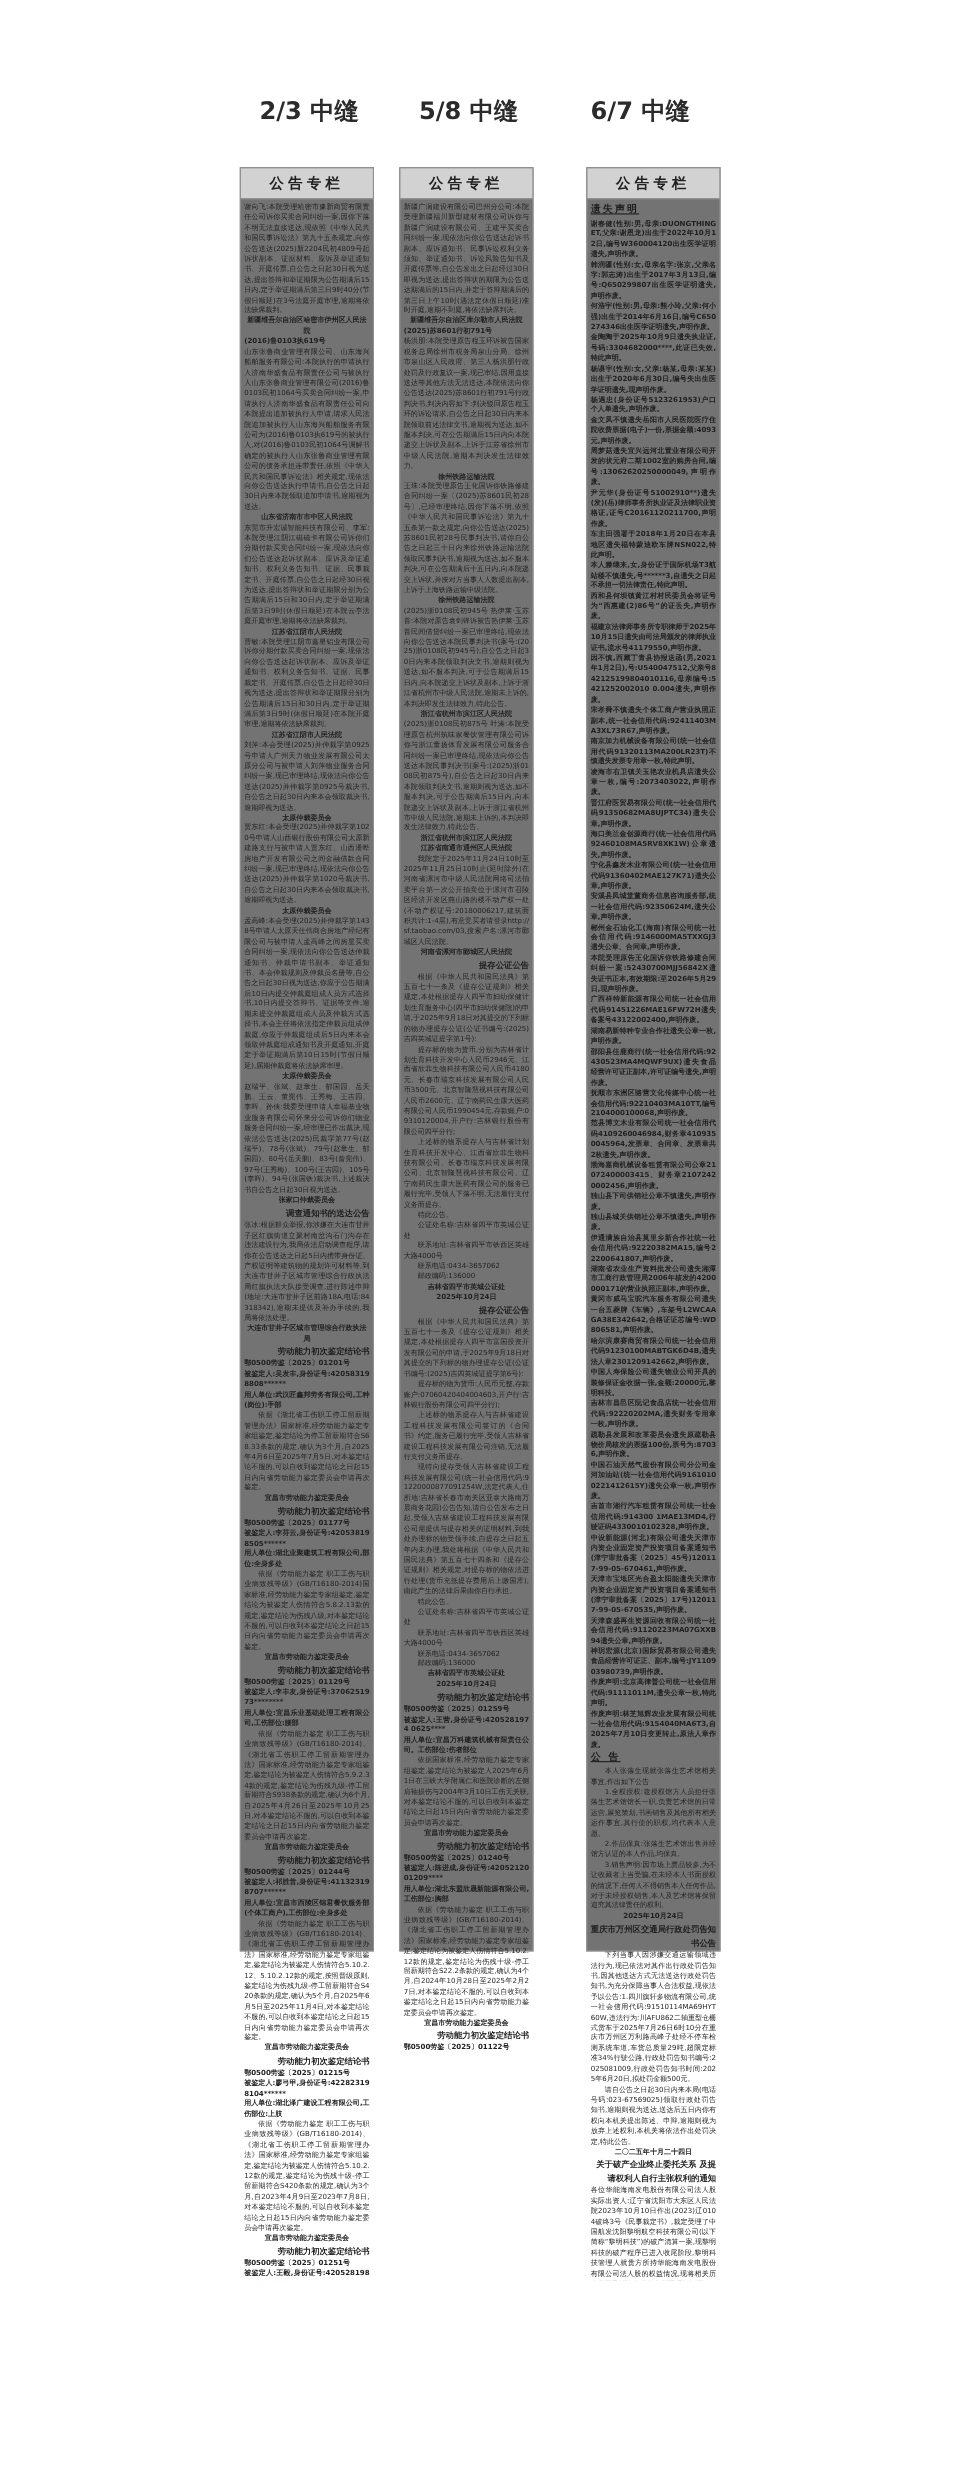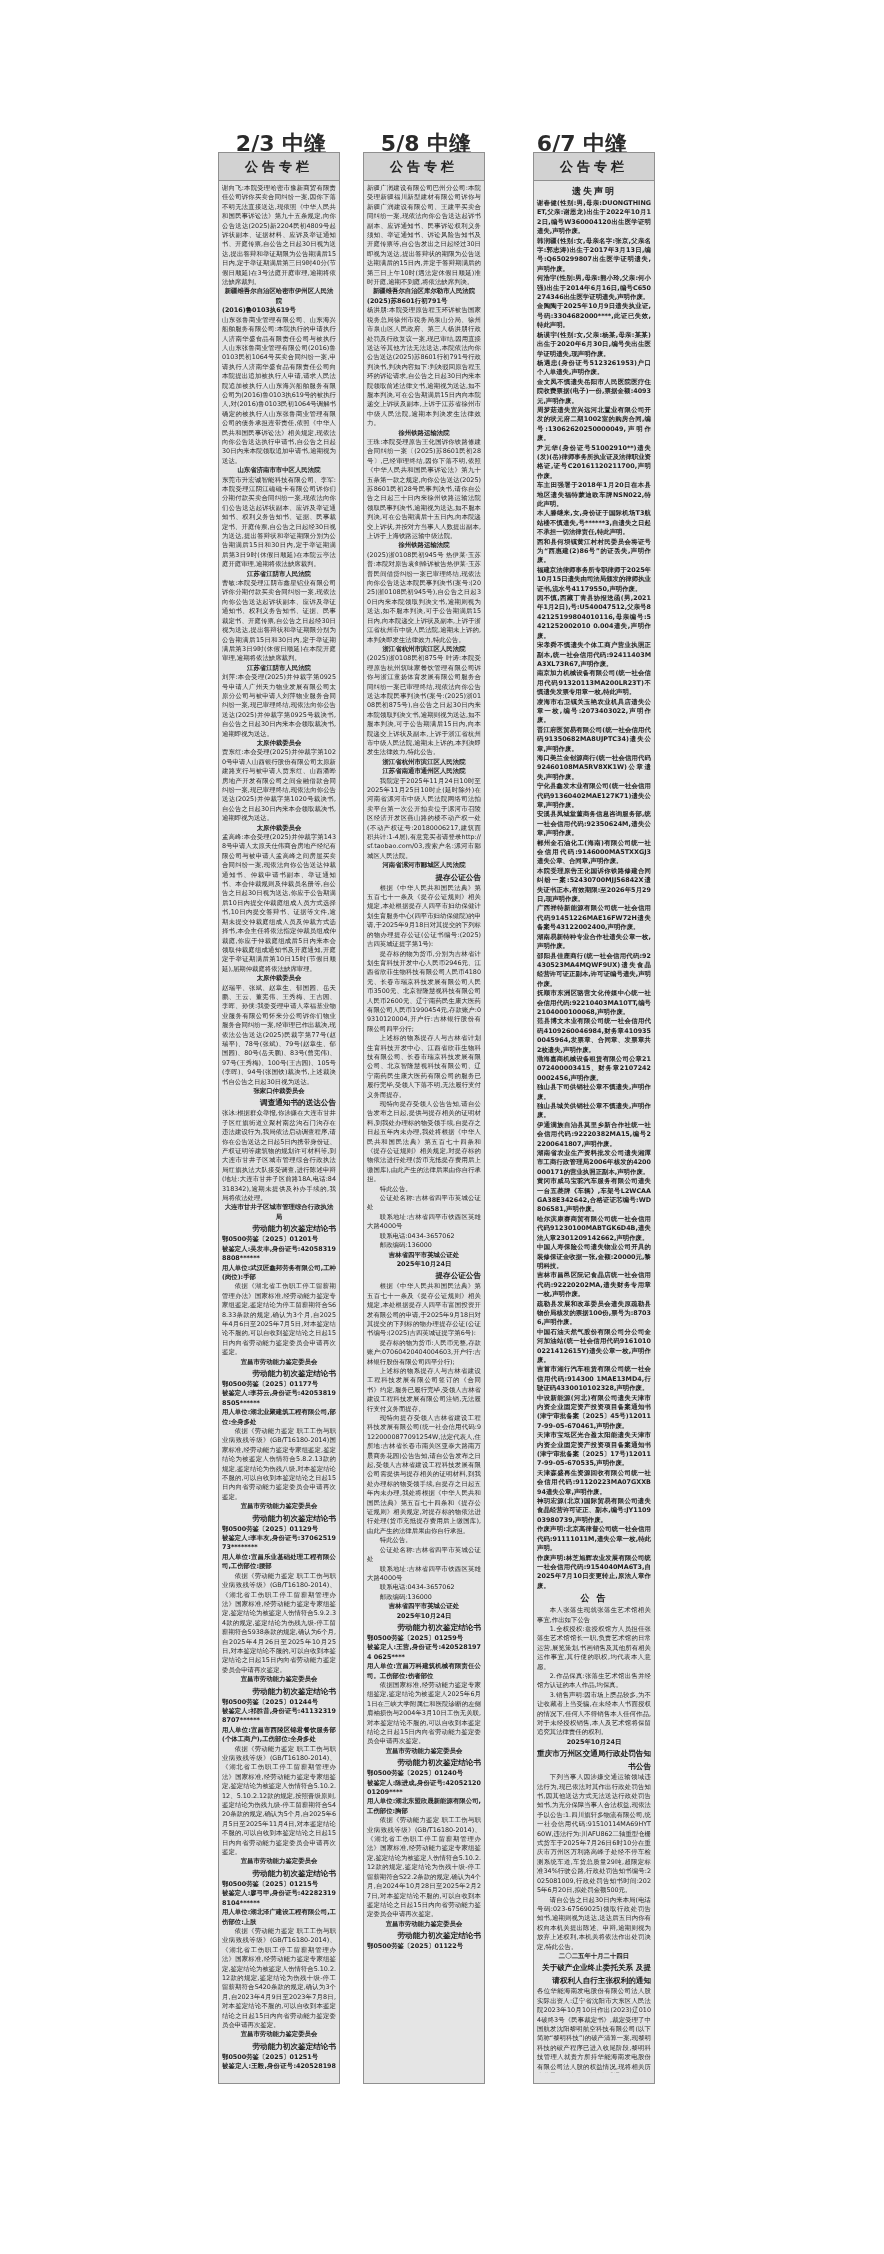--- a/index.html
+++ b/index.html
@@ -3,47 +3,47 @@
 <meta charset="utf-8">
 <style>
   html,body{margin:0;padding:0;}
   body{
     width:884px;height:2254px;position:relative;background:#ffffff;
     font-family:"DejaVu Sans","Liberation Sans",sans-serif;color:#1f1f1f;
     overflow:hidden;
   }
   .seam-title{
     position:absolute;top:86px;width:124px;text-align:center;
-    font-size:22px;font-weight:bold;color:#2b2b2b;white-space:nowrap;margin-top:43px;
+    font-size:22px;font-weight:bold;color:#2b2b2b;white-space:nowrap;
   }
   .seam-title.t1{left:219px;}
   .seam-title.t2{left:364px;}
   .seam-title.t3{left:520px;}
   .notice-column{
-    position:absolute;top:152px;width:122px;height:1932px;
-    border:1px solid #8f8f8f;background:#e5e5e5;box-sizing:border-box;
+    position:absolute;top:152px;width:122px;height:1622px;
+    border:1px solid #8f8f8f;background:#737373;box-sizing:border-box;
   }
   .notice-column.col1{left:218px;}
   .notice-column.col2{left:363px;}
   .notice-column.col3{left:533px;}
   .banner{
     background:#d2d2d2;border-bottom:1px solid #8f8f8f;
     text-align:center;font-weight:bold;font-size:13px;
     letter-spacing:4px;padding:5px 0 4px 0;color:#222;
   }
   .col-body{
     padding:3px 3px 2px 3px;height:1892px;overflow:hidden;box-sizing:border-box;
     text-align:justify;
   }
   .blk{font-size:6.4px;line-height:9.4px;word-break:break-all;}
   .blk.p {text-indent:2em;}
   .blk.p0{text-indent:0;}
   .blk.b {font-weight:bold;}
   .blk.h {text-align:right;font-weight:bold;font-size:7.6px;line-height:13px;text-indent:0;}
-  .blk.H {text-align:center;font-weight:bold;font-size:9px;line-height:15px;letter-spacing:2px;text-indent:0;}
+  .blk.H {text-align:left;font-weight:bold;font-size:9px;line-height:15px;letter-spacing:2px;text-indent:0;text-decoration:underline;}
   .blk.sig{text-align:center;font-weight:bold;}
 </style>
 </head>
 <body>
 
 <div class="seam-title t1">2/3 中缝</div>
 <div class="seam-title t2">5/8 中缝</div>
 <div class="seam-title t3">6/7 中缝</div>
 
 <div id="columns">
@@ -119,21 +119,20 @@
         <div class="blk sig">浙江省杭州市滨江区人民法院</div>
         <div class="blk p0">(2025)浙0108民初875号 叶涛:本院受理原告杭州筑味家餐饮管理有限公司诉你与浙江童扬体育发展有限公司服务合同纠纷一案已审理终结,现依法向你公告送达本院民事判决书(案号:(2025)浙0108民初875号),自公告之日起30日内来本院领取判决文书,逾期则视为送达,如不服本判决,可于公告期满后15日内,向本院递交上诉状及副本,上诉于浙江省杭州市中级人民法院,逾期未上诉的,本判决即发生法律效力,特此公告。</div>
         <div class="blk sig">浙江省杭州市滨江区人民法院</div>
         <div class="blk sig">江苏省南通市通州区人民法院</div>
         <div class="blk p">我院定于2025年11月24日10时至2025年11月25日10时止(延时除外)在河南省漯河市中级人民法院网络司法拍卖平台第一次公开拍卖位于漯河市召陵区经济开发区燕山路的楼不动产权一处(不动产权证号:20180006217,建筑面积共计:1-4层),有意竞买者请登录http://sf.taobao.com/03,搜索户名:漯河市郾城区人民法院。</div>
         <div class="blk sig">河南省漯河市郾城区人民法院</div>
         <div class="blk h">提存公证公告</div>
         <div class="blk p">根据《中华人民共和国民法典》第五百七十一条及《提存公证规则》相关规定,本处根据提存人四平市妇幼保健计划生育服务中心(四平市妇幼保健院)的申请,于2025年9月18日对其提交的下列标的物办理提存公证(公证书编号:(2025)吉四英城证提字第1号):</div>
         <div class="blk p">提存标的物为货币,分别为吉林省计划生育科技开发中心人民币2946元、江西省欣菲生物科技有限公司人民币4180元、长春市瑞京科技发展有限公司人民币3500元、北京智隆慧视科技有限公司人民币2600元、辽宁南药民生康大医药有限公司人民币1990454元,存款账户:09310120004,开户行:吉林银行股份有限公司四平分行;</div>
         <div class="blk p">上述标的物系提存人与吉林省计划生育科技开发中心、江西省欣菲生物科技有限公司、长春市瑞京科技发展有限公司、北京智隆慧视科技有限公司、辽宁南药民生康大医药有限公司的服务已履行完毕,受领人下落不明,无法履行支付义务而提存。</div>
-        <div class="blk p">现特向提存受领人公告告知,请自公告发布之日起,提供与提存相关的证明材料,到我处办理标的物受领手续,自提存之日起五年内未办理,我处将根据《中华人民共和国民法典》第五百七十四条和《提存公证规则》相关规定,对提存标的物依法进行处理(货币充抵提存费用后上缴国库),由此产生的法律后果由你自行承担。</div>
         <div class="blk p">特此公告。</div>
         <div class="blk p">公证处名称:吉林省四平市英城公证处</div>
         <div class="blk p">联系地址:吉林省四平市铁西区英雄大路4000号</div>
         <div class="blk p">联系电话:0434-3657062</div>
         <div class="blk p">邮政编码:136000</div>
         <div class="blk sig">吉林省四平市英城公证处</div>
         <div class="blk sig">2025年10月24日</div>
         <div class="blk h">提存公证公告</div>
         <div class="blk p">根据《中华人民共和国民法典》第五百七十一条及《提存公证规则》相关规定,本处根据提存人四平市富国投资开发有限公司的申请,于2025年9月18日对其提交的下列标的物办理提存公证(公证书编号:(2025)吉四英城证提字第6号):</div>
         <div class="blk p">提存标的物为货币:人民币元整,存款账户:07060420404004603,开户行:吉林银行股份有限公司四平分行);</div>

